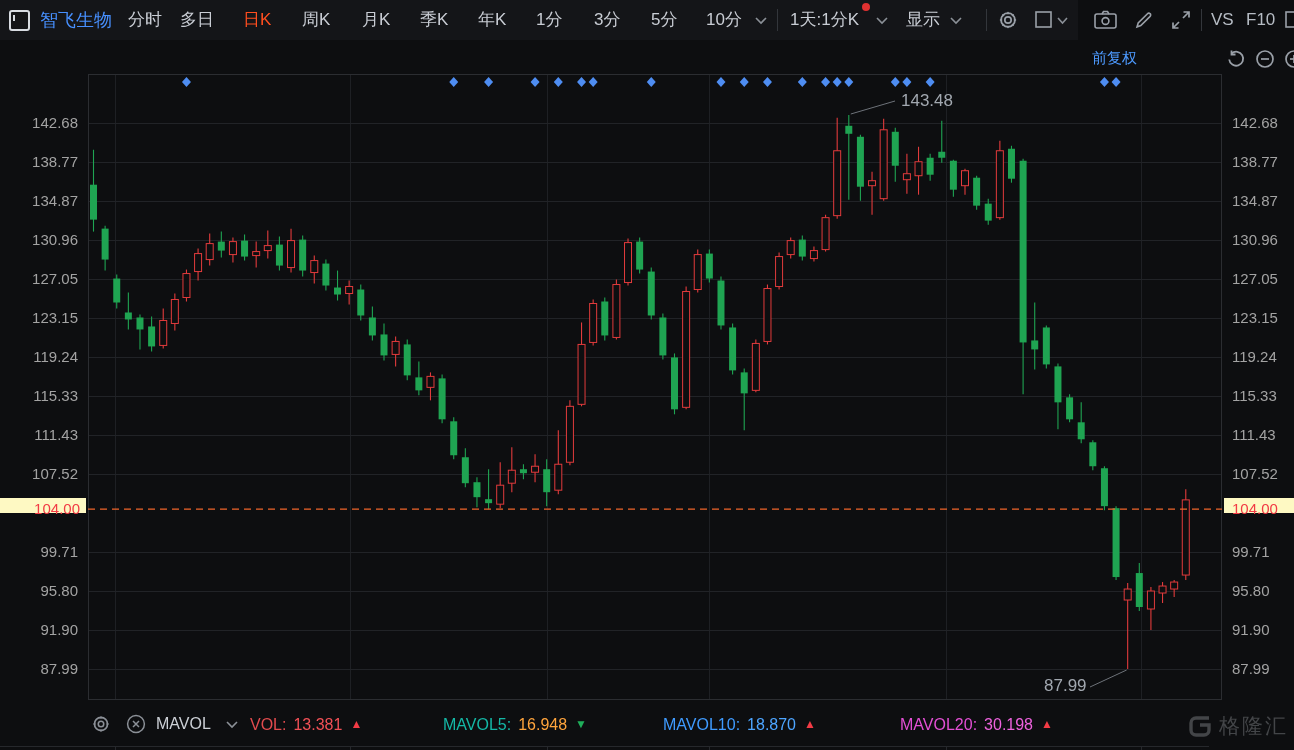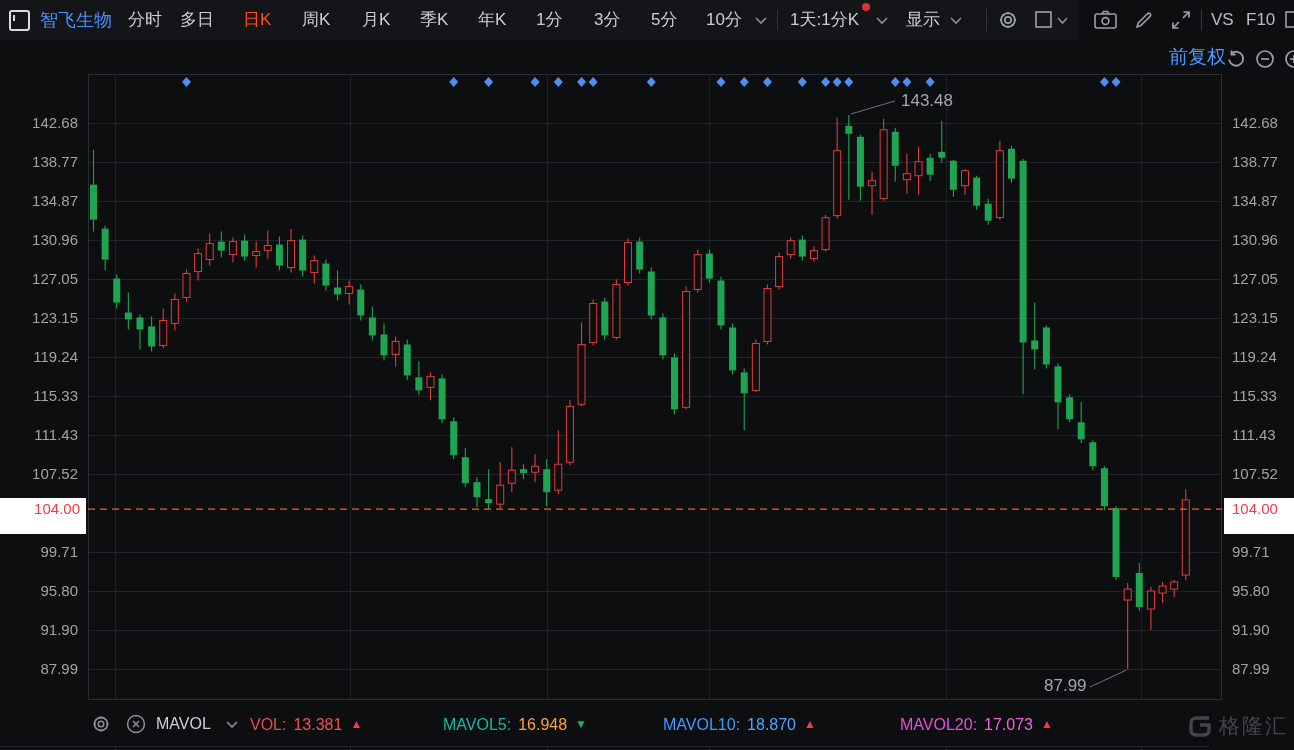--- a/index.html
+++ b/index.html
@@ -12,25 +12,25 @@
   .abs{position:absolute;}
   
   .topbar{position:absolute;left:0;top:0;width:1078px;height:40px;background:#141518;}
   .tb-item{position:absolute;top:10px;font-size:17px;color:#c9cdd4;line-height:20px;white-space:nowrap;cursor:default;}
   .tb-item.active{color:#ff4e1f;}
   .stock{position:absolute;left:40px;top:9px;font-size:18px;color:#4790ff;line-height:22px;}
   .sep{position:absolute;top:9px;width:1px;height:22px;background:#33363b;}
   .reddot{position:absolute;left:862px;top:3px;width:8px;height:8px;border-radius:50%;background:#e03131;}
   .icon{position:absolute;color:#9aa0a8;}
   
-  .adjust{position:absolute;left:1169px;top:48px;font-size:19px;color:#4d9aff;line-height:20px;font-family:Liberation Mono, monospace;}
+  .adjust{position:absolute;left:1092px;top:48px;font-size:15px;color:#4d9aff;line-height:20px;}
   
   .ylab{position:absolute;font-size:15px;color:#a3a3a3;line-height:18px;}
   .ylab.left{width:78px;text-align:right;}
-  .badge{position:absolute;height:36px;line-height:22px;background:#ffffff;color:#f23b45;font-size:15px;}
+  .badge{position:absolute;height:15px;line-height:22px;background:#fef9c3;color:#f23b45;font-size:15px;}
   .badge.left{left:0;width:80px;text-align:right;padding-right:6px;}
   .badge.right{left:1224px;width:70px;padding-left:8px;}
   .anno{position:absolute;font-size:17px;color:#a2a8b0;line-height:19px;}
   
   .botbar{position:absolute;left:0;top:700px;width:1209px;height:46px;border-bottom:1px solid #26282c;}
   .ind{position:absolute;top:15px;font-size:16px;line-height:19px;white-space:nowrap;display:flex;align-items:center;}
   .ind .val{margin-left:7px;}
   .tri{font-size:12px;margin-left:8px;}
   .mavol-name{position:absolute;left:156px;top:15px;font-size:16px;color:#ccd0d6;}
   .wmark{position:absolute;right:6px;top:712px;display:flex;align-items:center;color:#434548;}
@@ -422,21 +422,21 @@
     <span class="val" style="color:#ffa43c">16.948</span>
     <span class="tri" style="color:#1fae5a">▼</span>
   </div>
   <div class="ind" style="left:663px">
     <span style="color:#3f9bff">MAVOL10:</span>
     <span class="val" style="color:#4da5ff">18.870</span>
     <span class="tri" style="color:#f23b45">▲</span>
   </div>
   <div class="ind" style="left:900px">
     <span style="color:#e44fd5">MAVOL20:</span>
-    <span class="val" style="color:#ee62de">17.073</span>
+    <span class="val" style="color:#ee62de">30.198</span>
     <span class="tri" style="color:#f23b45">▲</span>
   </div>
 </div>
 
 <div class="wmark">
   <svg width="27" height="27" viewBox="0 0 27 27">
     <path d="M22 5 H9 A5 5 0 0 0 4 10 V17 A5 5 0 0 0 9 22 H17 A5 5 0 0 0 22 17 V12 H13" fill="none" stroke="#434548" stroke-width="3.4"></path>
   </svg>
   <span class="wtext">格隆汇</span>
 </div>

